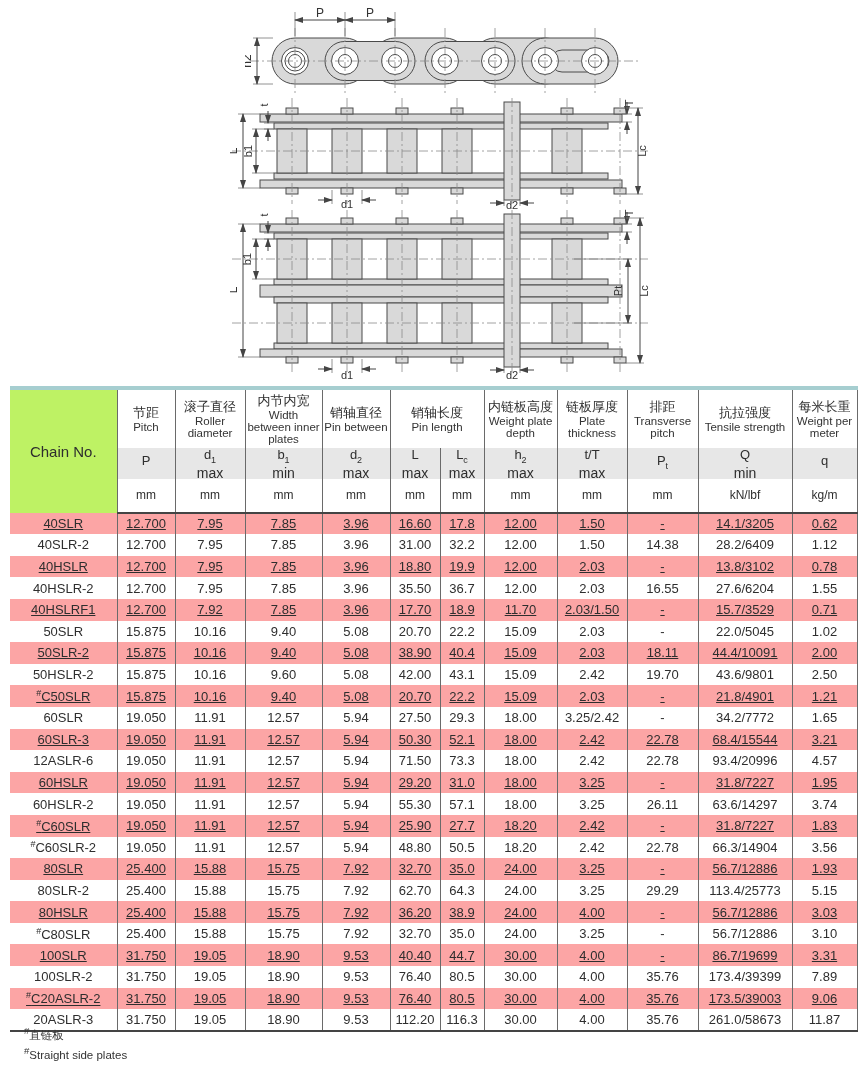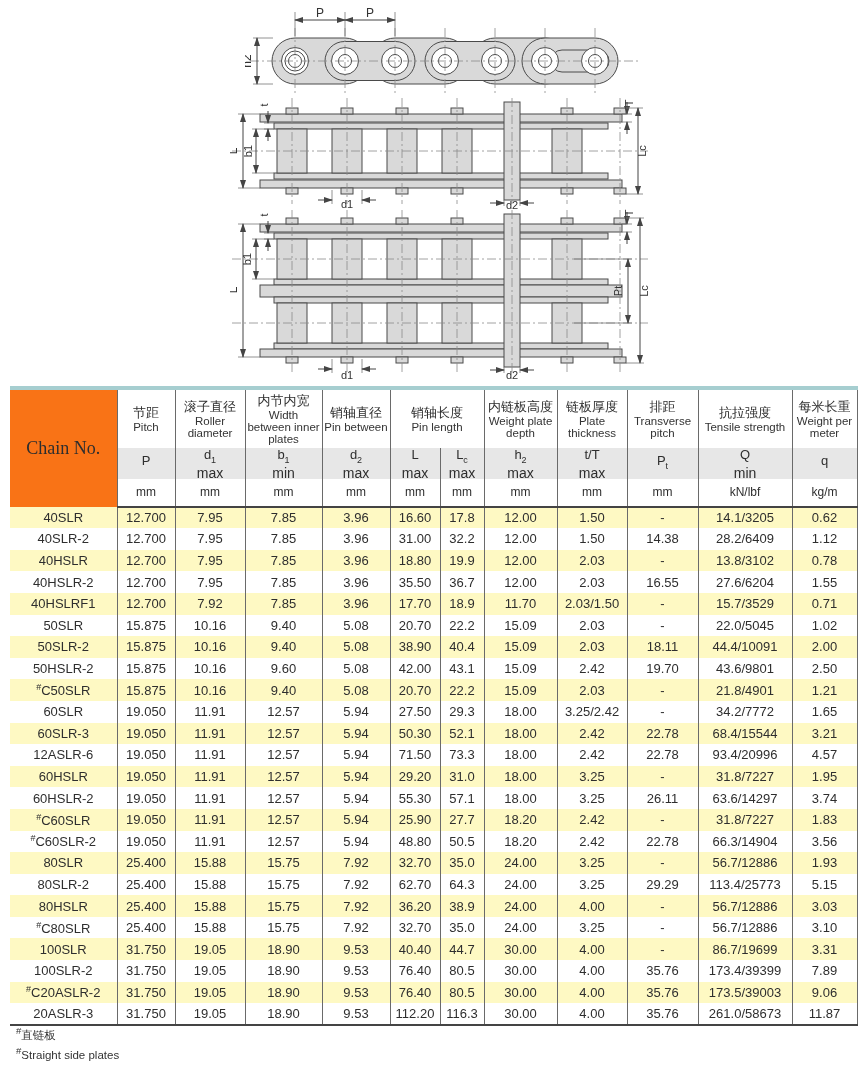--- a/index.html
+++ b/index.html
@@ -19,31 +19,31 @@
   
   .spec-table-wrap { position: absolute; left: 10px; top: 386px; }
   table { border-collapse: collapse; table-layout: fixed; width: 847px;
           border-top: 4px solid #a6ced0; border-bottom: 2px solid #444; }
   th, td { border-right: 1px solid #6a6a6a; text-align: center; vertical-align: middle;
            font-weight: normal; overflow: hidden; }
   th:first-child, td:first-child { border-left: none; }
   .name-row th { height: 60px; }
   .name-row .cn { font-size: 13px; line-height: 16px; }
   .name-row .en { font-size: 11.5px; line-height: 12px; color: #333; }
-  .chain-col { font-size: 18px; background: #f97316; font-family: Liberation Serif, serif; }
+  .chain-col { font-size: 15px; background: #bef264; }
   .sym-row th { height: 30px; background: #e7e7e7; font-size: 13px; line-height: 13px; }
   .sym-row sub { font-size: 9px; }
   .sym-row .qual { font-size: 14px; line-height: 12px; }
-  .unit-row th { height: 28px; font-size: 12px; border-bottom: 2px solid #444; }
+  .unit-row th { height: 34px; font-size: 12px; border-bottom: 2px solid #444; }
   tbody td { height: 21.6px; font-size: 13px; }
-  tbody tr.stripe { background: #fef9c3; }
+  tbody tr.stripe { background: #fca5a5; text-decoration: underline; }
   tbody td sup, .footnote sup { font-size: 9px; vertical-align: super; }
 
   
-  .footnotes { position: absolute; left: 16px; top: 1023px; font-size: 11.5px; line-height: 15px; color: #333; }
+  .footnotes { position: absolute; left: 24px; top: 1023px; font-size: 11.5px; line-height: 15px; color: #333; }
 </style>
 </head>
 <body>
 
 <div class="page">
 
   <svg class="diagram" style="left:245px; top:6px;" width="400" height="92" viewBox="0 0 400 92">
     <defs>
       <marker id="a1" markerWidth="9" markerHeight="8" refX="8" refY="3" orient="auto-start-reverse">
         <path d="M0,0 L9,3 L0,6 z" fill="#444"></path>

